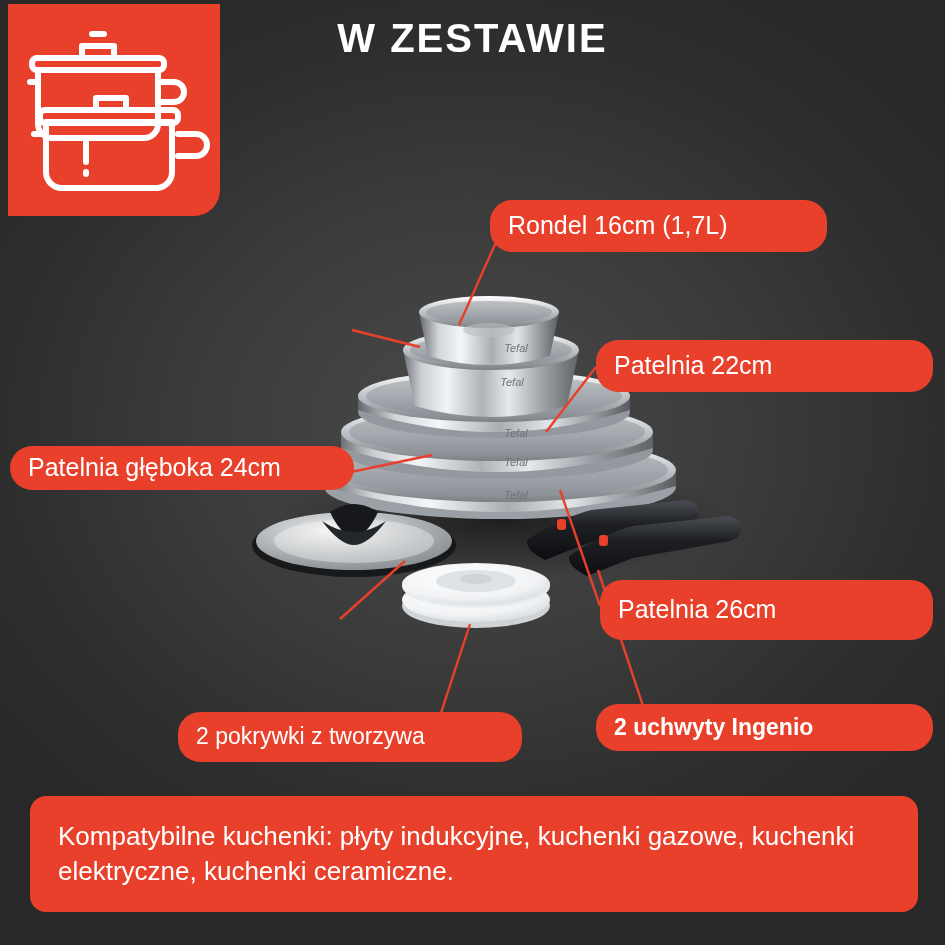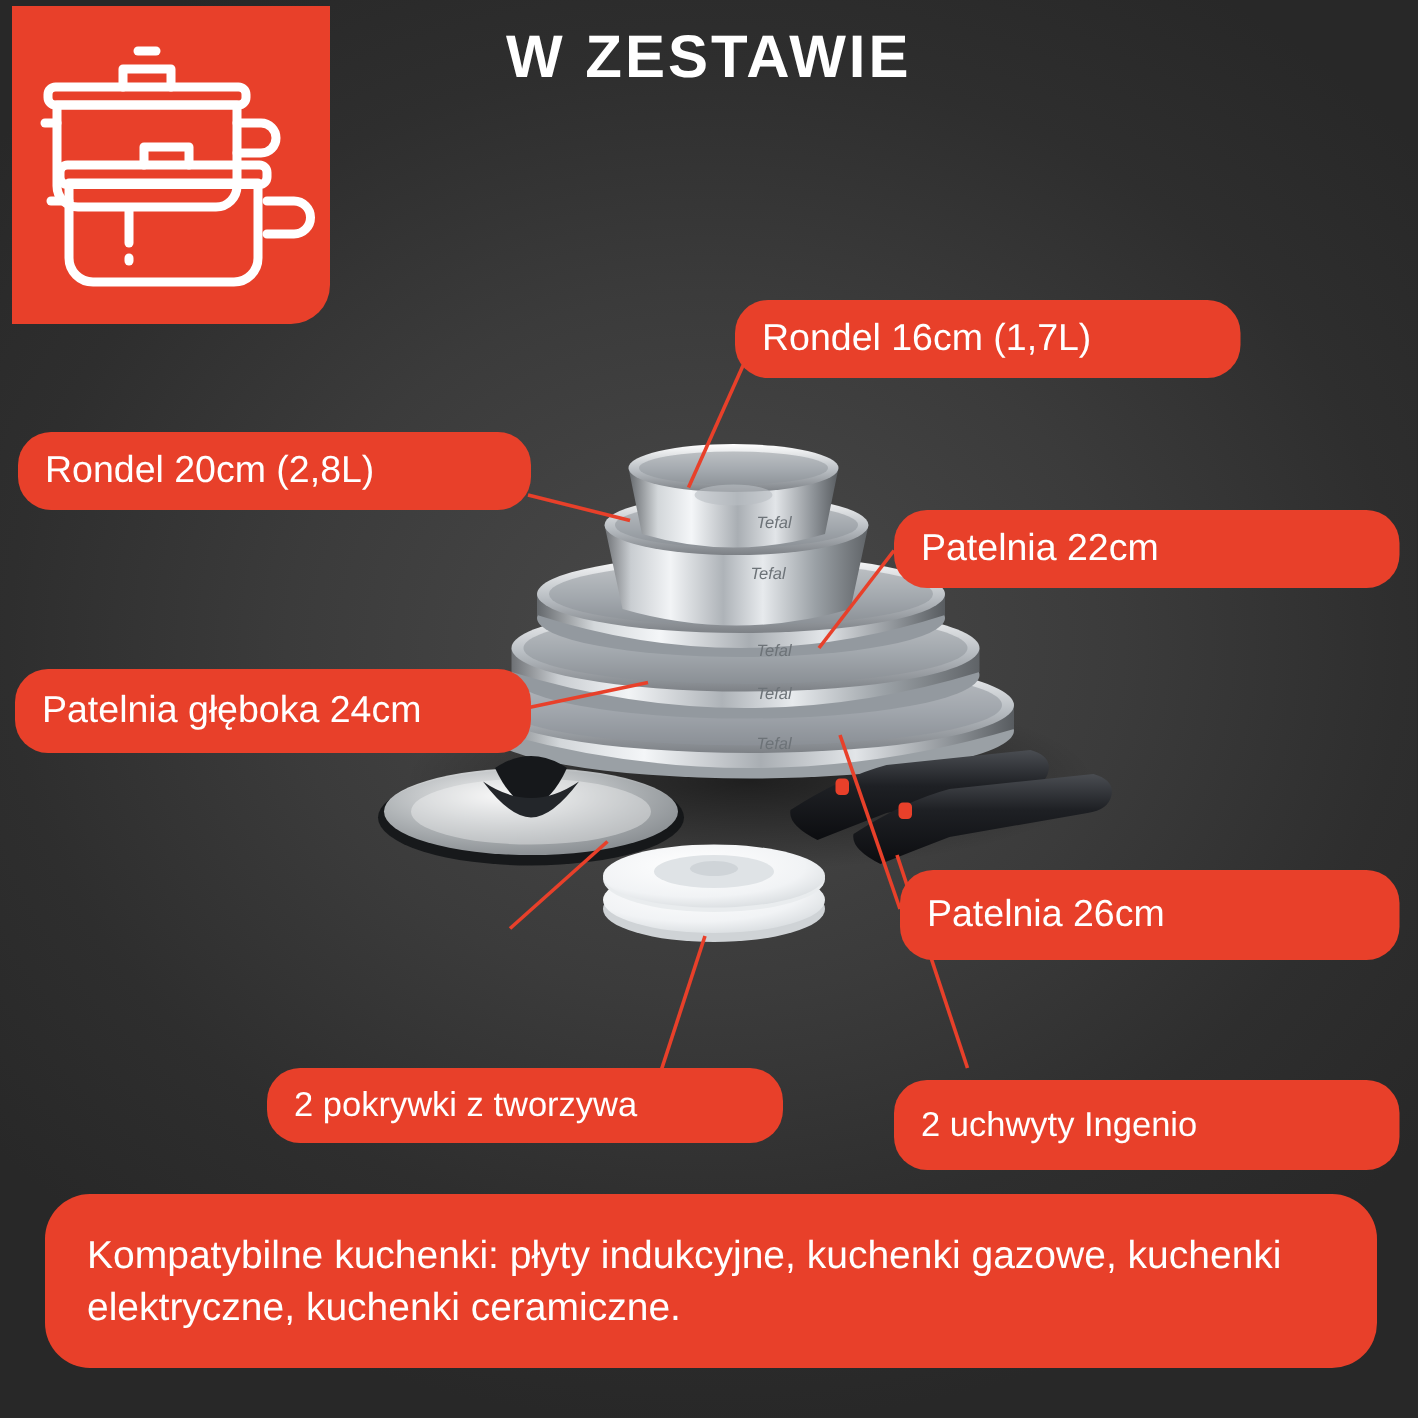--- a/index.html
+++ b/index.html
@@ -69,21 +69,21 @@
   }
 
   
   .note {
     position: absolute;
     left: 30px;
     top: 796px;
     width: 888px;
     height: 116px;
     background: #e8402a;
-    border-radius: 30px;
+    border-radius: 16px;
     box-sizing: border-box;
     padding: 14px 28px;
     display: flex;
     align-items: center;
   }
   .note span {
     font-size: 26px;
     line-height: 1.35;
     color: #fff;
   }
@@ -246,42 +246,39 @@
       </g>
     </svg>
   </div>
 
   <div class="title">W ZESTAWIE</div>
 
   <div class="pill" style="left:490px; top:200px; width:337px; height:52px;">
     <span>Rondel 16cm (1,7L)</span>
   </div>
 
-  <div class="pill" style="left:12px; top:288px; width:342px; height:52px;">
-    <span>Rondel 20cm (2,8L)</span>
-  </div>
 
   <div class="pill" style="left:596px; top:340px; width:337px; height:52px;">
     <span>Patelnia 22cm</span>
   </div>
 
-  <div class="pill" style="left:10px; top:446px; width:344px; height:56px;">
+  <div class="pill" style="left:10px; top:446px; width:344px; height:44px;">
     <span>Patelnia głęboka 24cm</span>
   </div>
 
   <div class="pill" style="left:600px; top:580px; width:333px; height:60px;">
     <span>Patelnia 26cm</span>
   </div>
 
 
   <div class="pill small" style="left:178px; top:712px; width:344px; height:50px;">
     <span>2 pokrywki z tworzywa</span>
   </div>
 
-  <div class="pill small" style="left:596px; top:720px; width:337px; height:60px;">
+  <div class="pill small" style="left:596px; top:704px; width:337px; height:47px;font-weight:bold;">
     <span>2 uchwyty Ingenio</span>
   </div>
 
   <div class="note">
     <span>Kompatybilne kuchenki: płyty indukcyjne, kuchenki gazowe, kuchenki elektryczne, kuchenki ceramiczne.</span>
   </div>
 
 </div>
 
 </body></html>

